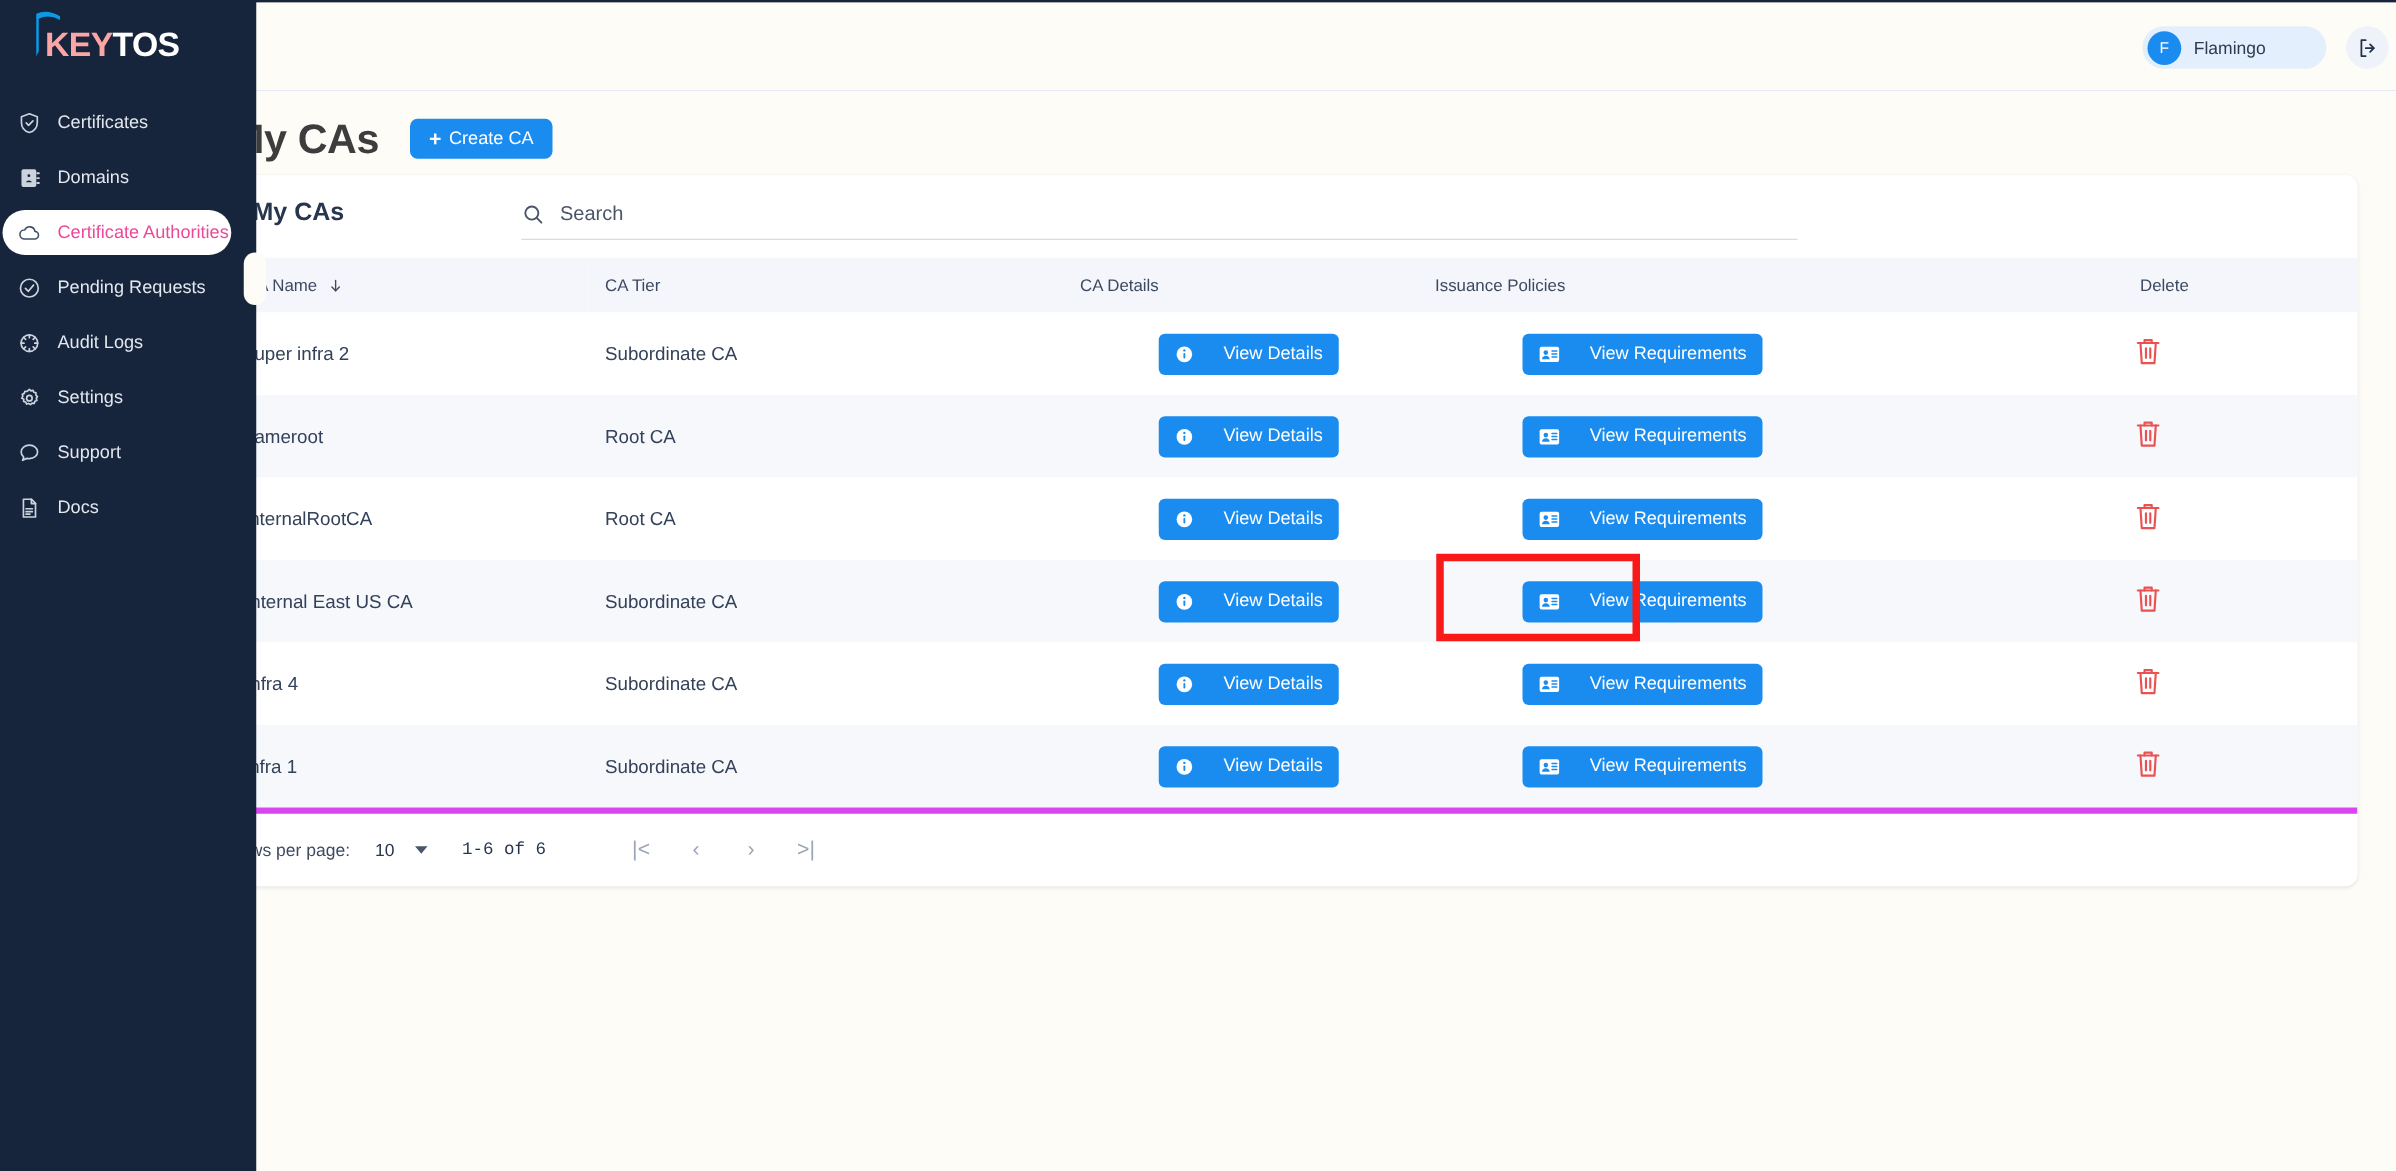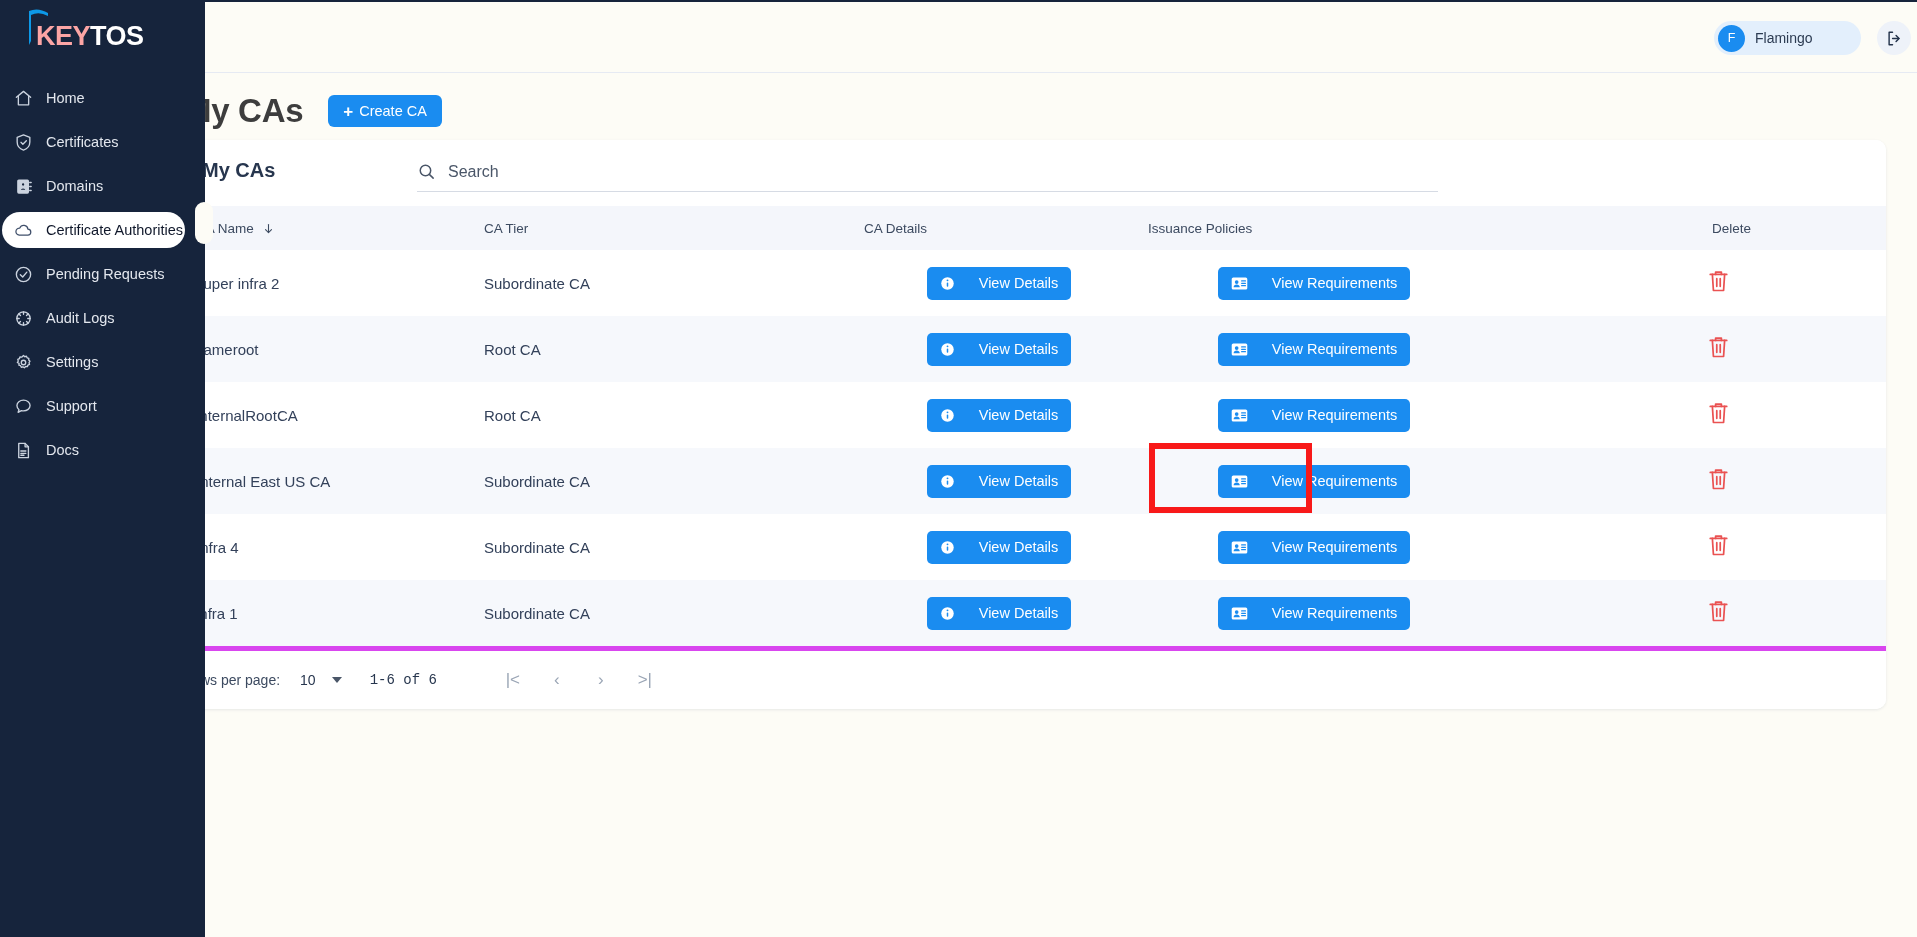--- a/index.html
+++ b/index.html
@@ -68,21 +68,21 @@
     border-radius: 0 18px 18px 0;
   }
   .nav-item .nav-ico {
     width: 19px; height: 19px;
     display: flex; align-items: center; justify-content: center;
     flex: 0 0 19px;
   }
   .nav-item .nav-ico svg { display: block; }
   .nav-item.active {
     background: #ffffff;
-    color: #0f172a;
+    color: #ec4899;
     border-radius: 18px;
     margin-left: 2px;
     width: 183px;
     padding-left: 12px;
   }
   .nav-item.active .nav-ico svg { stroke: #40506b; }
 
   
   .edge-pill {
     position: absolute;
@@ -338,29 +338,20 @@
       <svg class="logo-shield" viewBox="0 0 24 40">
         <path d="M3 4 Q12 0 22 6 L22 9 Q13 4 5 8 L5 34 L3 38 Z" fill="#0d99e8"></path>
       </svg>
       <div class="logo-text">
         <span class="logo-key">KEY</span><span class="logo-tos">TOS</span>
       </div>
     </div>
 
     <div class="nav">
 
-      <div class="nav-item">
-        <span class="nav-ico">
-          <svg width="19" height="19" viewBox="0 0 24 24" fill="none" stroke="#cbd3df" stroke-width="1.7" stroke-linecap="round" stroke-linejoin="round">
-              <path d="M3 10.5 12 3l9 7.5"></path>
-              <path d="M5.5 9.5V20h13V9.5"></path>
-            </svg>
-        </span>
-        <span>Home</span>
-      </div>
 
       <div class="nav-item">
         <span class="nav-ico">
           <svg width="19" height="19" viewBox="0 0 24 24" fill="none" stroke="#cbd3df" stroke-width="1.7" stroke-linecap="round" stroke-linejoin="round">
               <path d="M12 2.5 20 5.5v6c0 5-3.4 8.6-8 10-4.6-1.4-8-5-8-10v-6z"></path>
               <path d="M8.8 11.8 11.2 14.2 15.6 9.8"></path>
             </svg>
         </span>
         <span>Certificates</span>
       </div>

